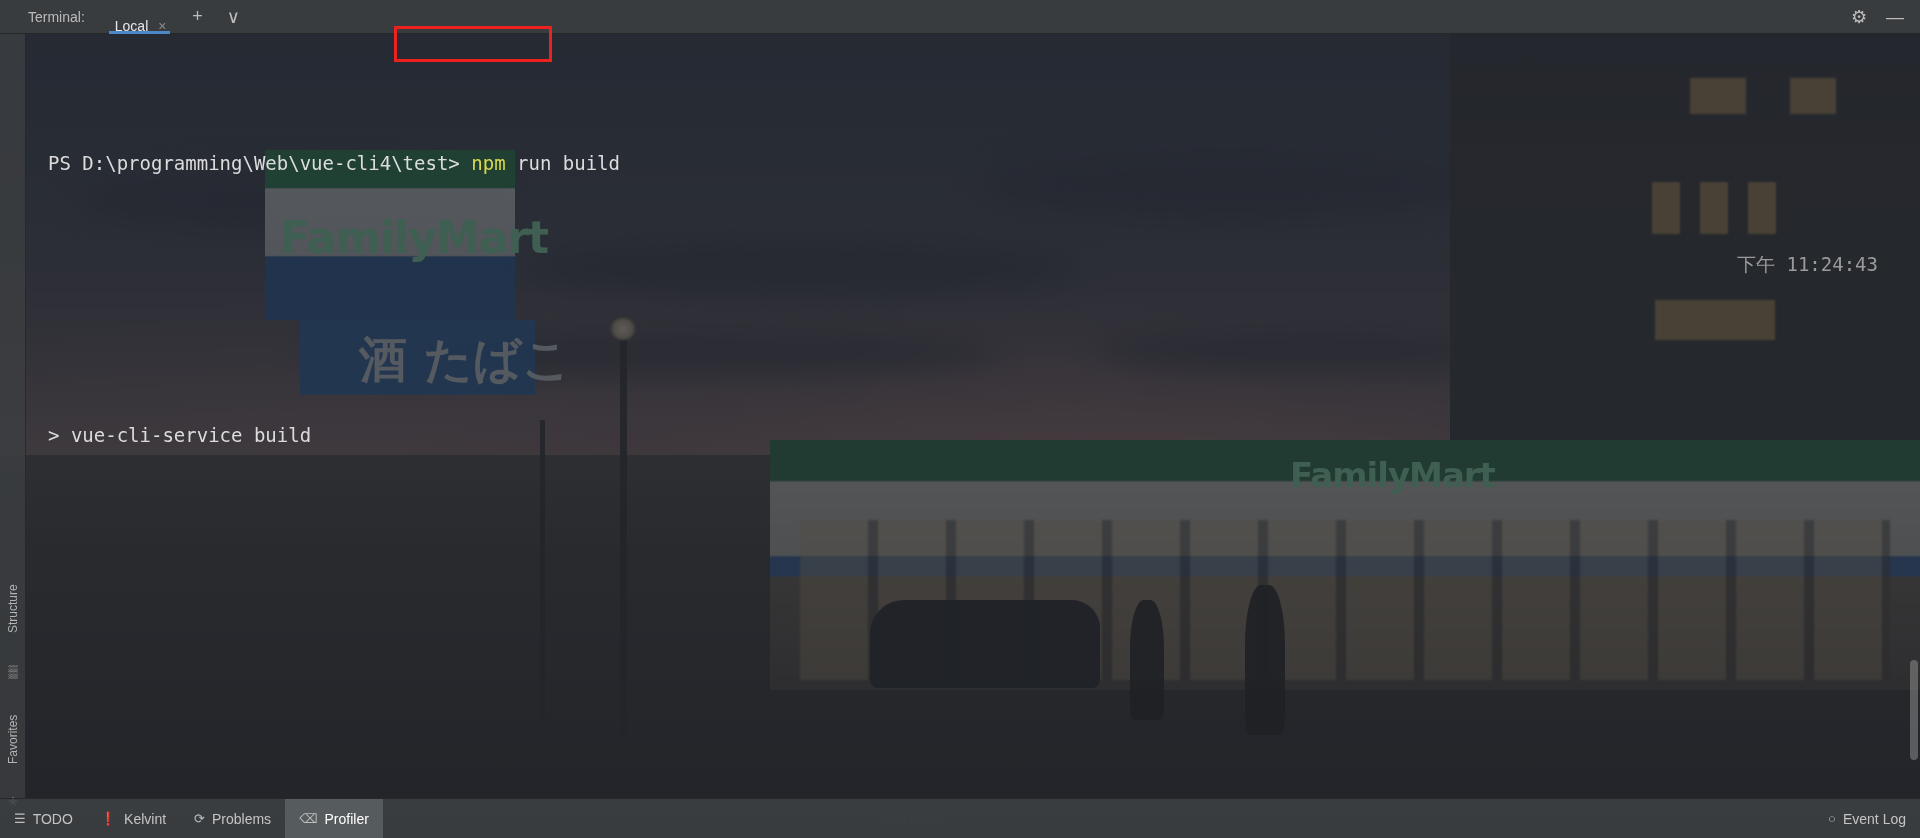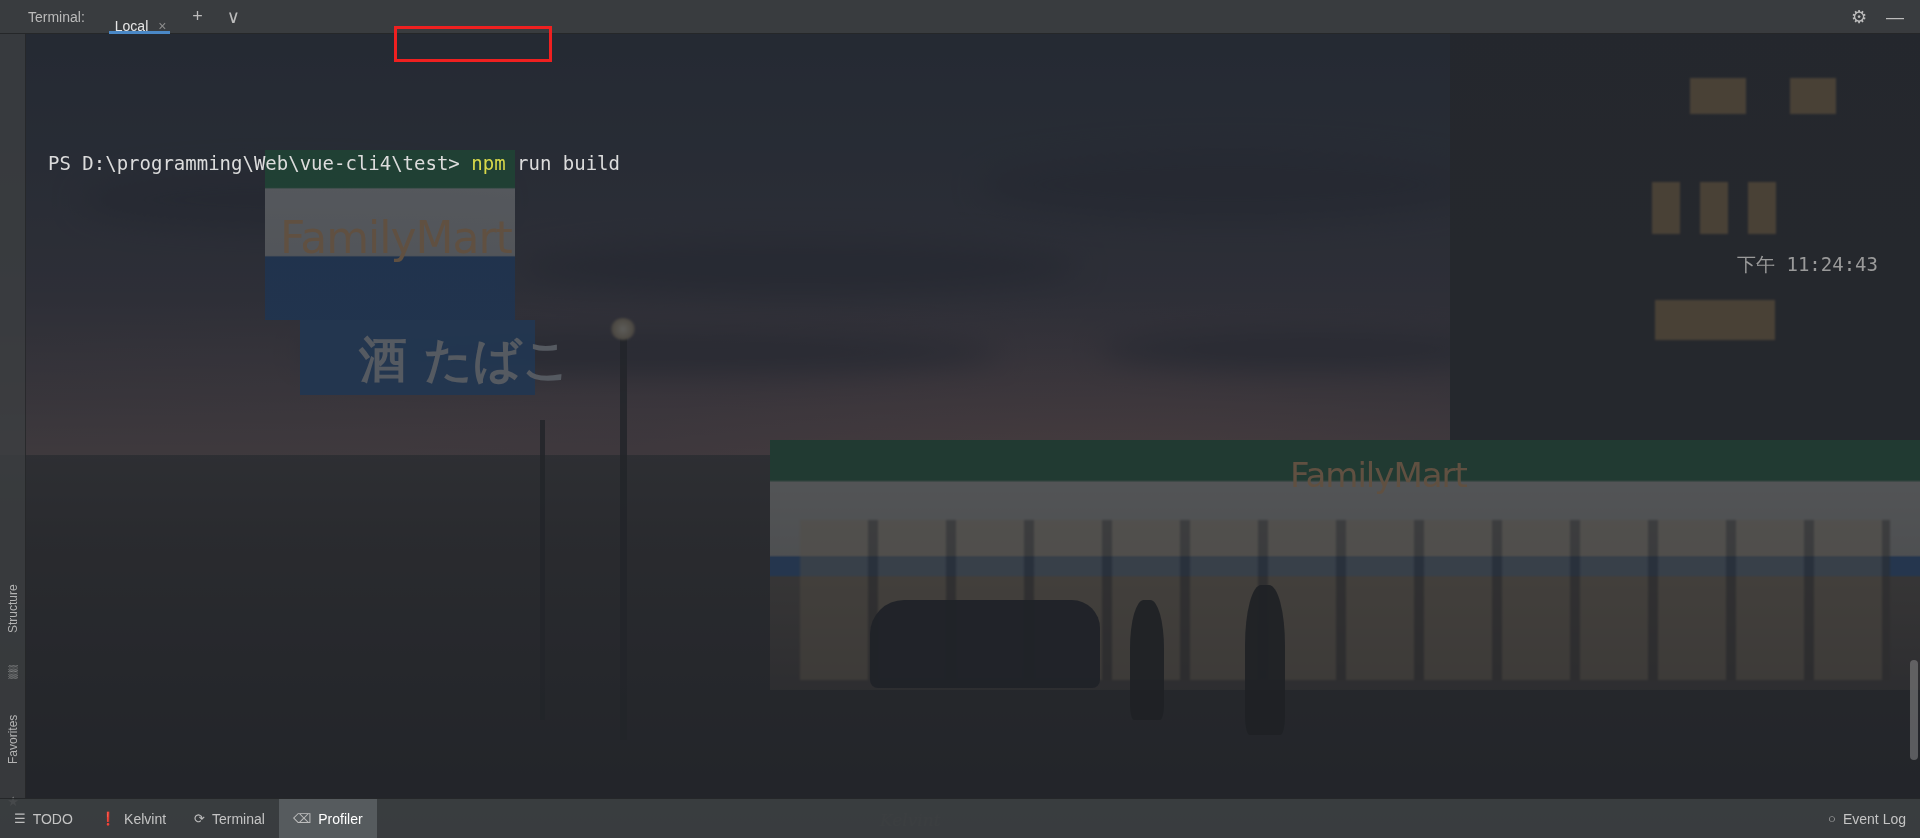--- a/index.html
+++ b/index.html
@@ -58,23 +58,23 @@
     background: rgba(225,170,90,0.72);
     filter: blur(1px);
   }
   .fm-sign-big {
     position: absolute; left: 265px; top: 150px; width: 250px; height: 170px;
     background: linear-gradient(to bottom, #168a46 0%, #168a46 22%, #e8e8e6 23%, #dcdcd8 62%, #1857a8 63%, #1857a8 100%);
     opacity: 0.9;
   }
   .fm-text {
     position: absolute;
-    color: #fdba74;
+    color: #86efac;
     font-family: "DejaVu Sans", sans-serif;
-    font-weight: normal;
+    font-weight: bold;
     letter-spacing: -1px;
   }
   .jp-sign {
     position: absolute; left: 300px; top: 320px; width: 235px; height: 75px;
     background: #2160ae; opacity: 0.92;
   }
   .jp-text {
     position: absolute; color: #d8dde4; font-family: "DejaVu Sans", sans-serif;
     font-weight: bold;
     margin-left: 41px;
@@ -268,20 +268,21 @@
       <div class="v-item" style="top:660px; height:90px;">Favorites</div>
       <div class="v-icon" style="top:760px;">★</div>
     </div>
 
     <div id="terminal">
 
       <div class="line"><span class="white">PS D:\programming\Web\vue-cli4\test&gt;</span><span class="white"> </span><span class="yellow">npm</span><span class="white"> run build</span></div>
 
       <div class="spacer"></div>
 
+      <div class="line white">&gt; vue-cli-service build</div>
 
       <div class="spacer"></div>
 
       <div class="line"></div>
 
       
 
       
 
       
@@ -321,21 +322,21 @@
       <div class="sb-item">
         <span class="sb-icon">☰</span>
         <span>TODO</span>
       </div>
       <div class="sb-item">
         <span class="sb-icon">❗</span>
         <span>Kelvint</span>
       </div>
       <div class="sb-item">
         <span class="sb-icon">⟳</span>
-        <span>Terminal</span>
+        <span>Problems</span>
       </div>
       <div class="sb-item active">
         <span class="sb-icon">⌫</span>
         <span>Profiler</span>
       </div>
       <div class="sb-right">
         <div class="sb-item">
           <span class="sb-icon">○</span>
           <span>Event Log</span>
         </div>

